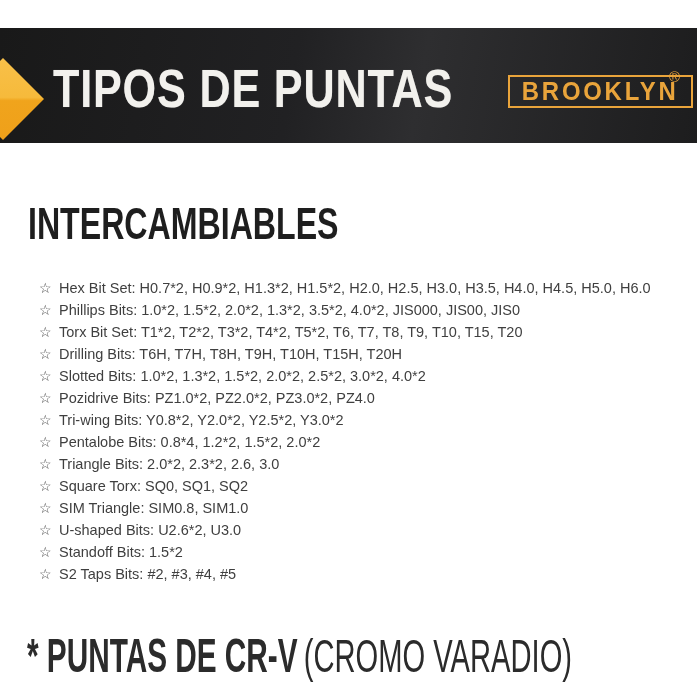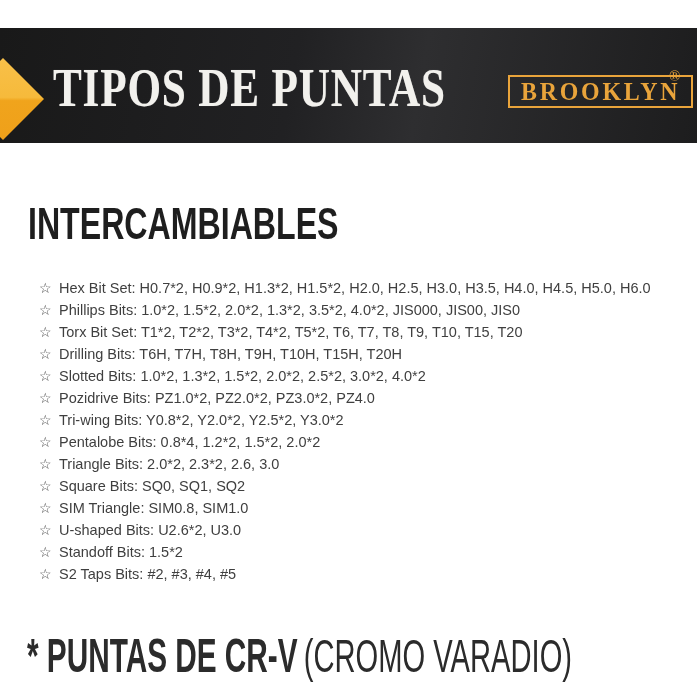--- a/index.html
+++ b/index.html
@@ -11,21 +11,20 @@
     position: relative;
   }
 
   
   .banner {
     position: absolute;
     top: 28px; left: 0;
     width: 697px; height: 115px;
     background: linear-gradient(100deg, #191919 0%, #212123 42%, #2e2e30 60%, #1d1d1e 100%);
     overflow: hidden;
-    font-family: Liberation Serif, serif;
   }
   .arrow {
     position: absolute;
     left: -26px; top: 42px;
     width: 58px; height: 58px;
     transform: rotate(45deg);
     background: linear-gradient(135deg, #F8C049 0%, #F6BA3B 48%, #F0A41C 52%, #EFA01A 100%);
   }
   .banner-title {
     position: absolute;
@@ -138,21 +137,21 @@
 <ul class="bit-list">
   <li><span class="star">☆</span><span>Hex Bit Set: H0.7*2, H0.9*2, H1.3*2, H1.5*2, H2.0, H2.5, H3.0, H3.5, H4.0, H4.5, H5.0, H6.0</span></li>
   <li><span class="star">☆</span><span>Phillips Bits: 1.0*2, 1.5*2, 2.0*2, 1.3*2, 3.5*2, 4.0*2, JIS000, JIS00, JIS0</span></li>
   <li><span class="star">☆</span><span>Torx Bit Set: T1*2, T2*2, T3*2, T4*2, T5*2, T6, T7, T8, T9, T10, T15, T20</span></li>
   <li><span class="star">☆</span><span>Drilling Bits: T6H, T7H, T8H, T9H, T10H, T15H, T20H</span></li>
   <li><span class="star">☆</span><span>Slotted Bits: 1.0*2, 1.3*2, 1.5*2, 2.0*2, 2.5*2, 3.0*2, 4.0*2</span></li>
   <li><span class="star">☆</span><span>Pozidrive Bits: PZ1.0*2, PZ2.0*2, PZ3.0*2, PZ4.0</span></li>
   <li><span class="star">☆</span><span>Tri-wing Bits: Y0.8*2, Y2.0*2, Y2.5*2, Y3.0*2</span></li>
   <li><span class="star">☆</span><span>Pentalobe Bits: 0.8*4, 1.2*2, 1.5*2, 2.0*2</span></li>
   <li><span class="star">☆</span><span>Triangle Bits: 2.0*2, 2.3*2, 2.6, 3.0</span></li>
-  <li><span class="star">☆</span><span>Square Bits: SQ0, SQ1, SQ2</span></li>
+  <li><span class="star">☆</span><span>Square Torx: SQ0, SQ1, SQ2</span></li>
   <li><span class="star">☆</span><span>SIM Triangle: SIM0.8, SIM1.0</span></li>
   <li><span class="star">☆</span><span>U-shaped Bits: U2.6*2, U3.0</span></li>
   <li><span class="star">☆</span><span>Standoff Bits: 1.5*2</span></li>
   <li><span class="star">☆</span><span>S2 Taps Bits: #2, #3, #4, #5</span></li>
 </ul>
 
 <div class="footer-heading">
   <span class="footer-main">* PUNTAS DE CR-V</span><span class="footer-note">(CROMO VARADIO)</span>
 </div>
 

